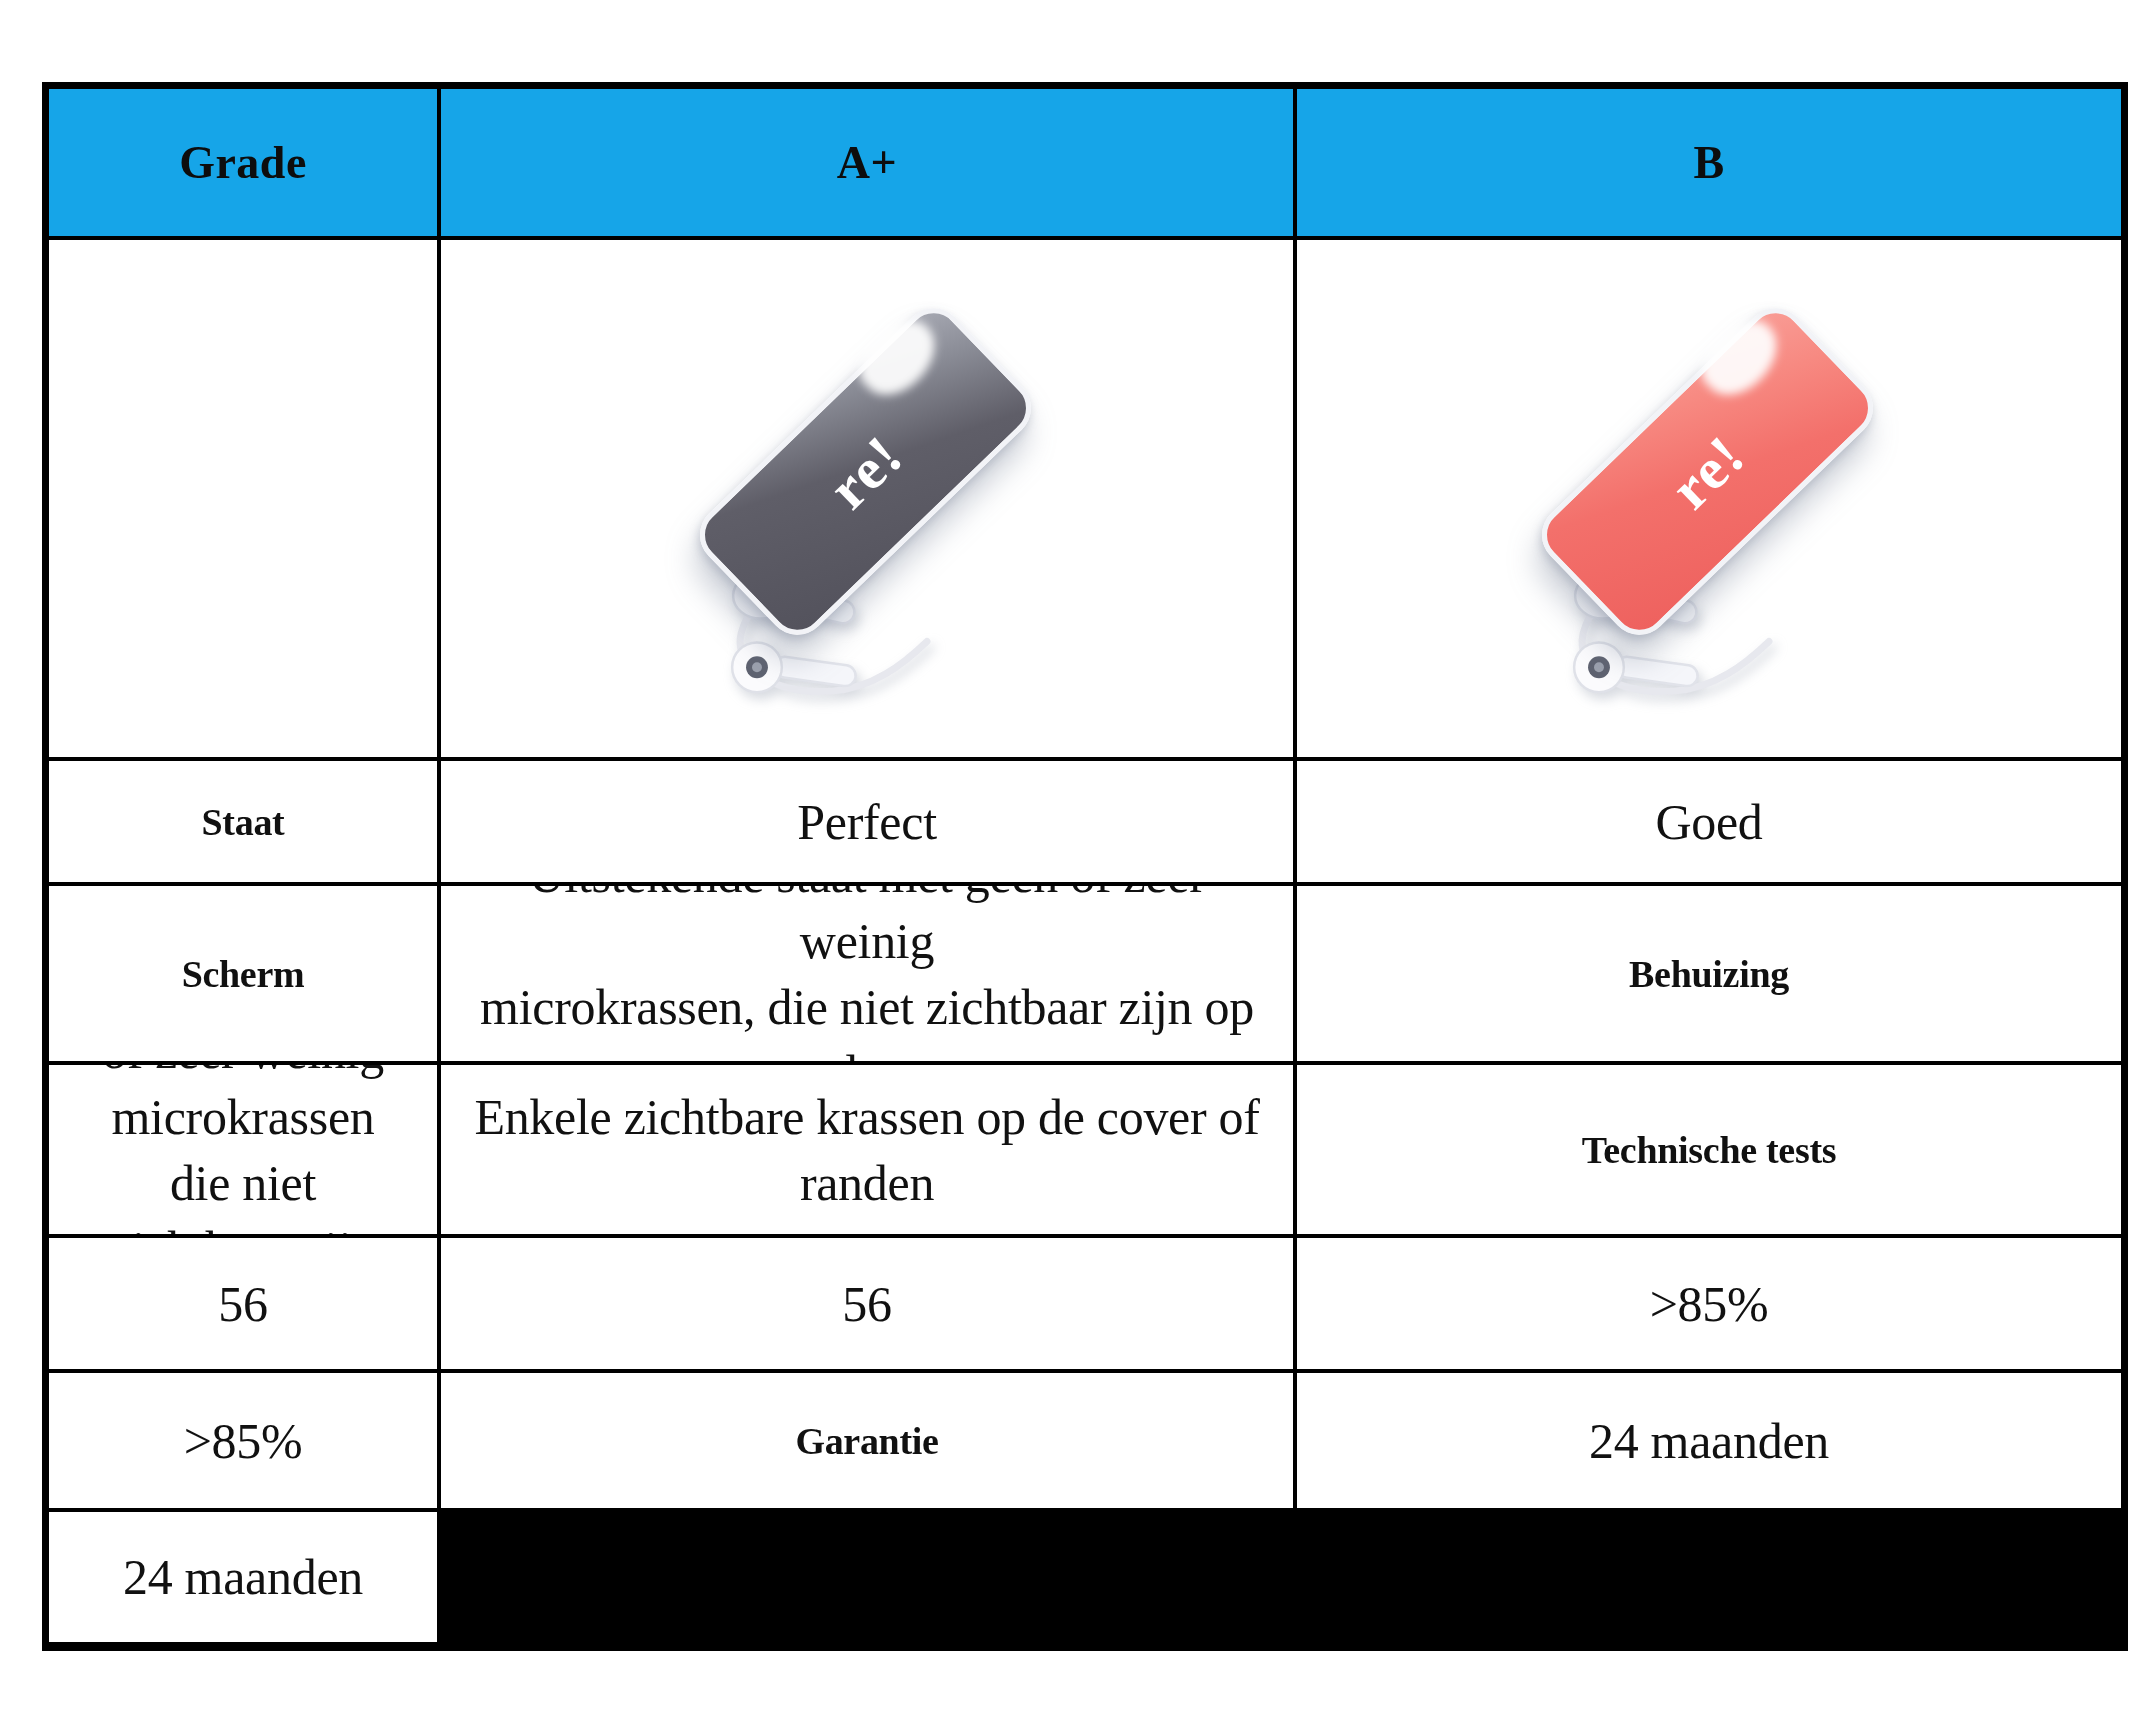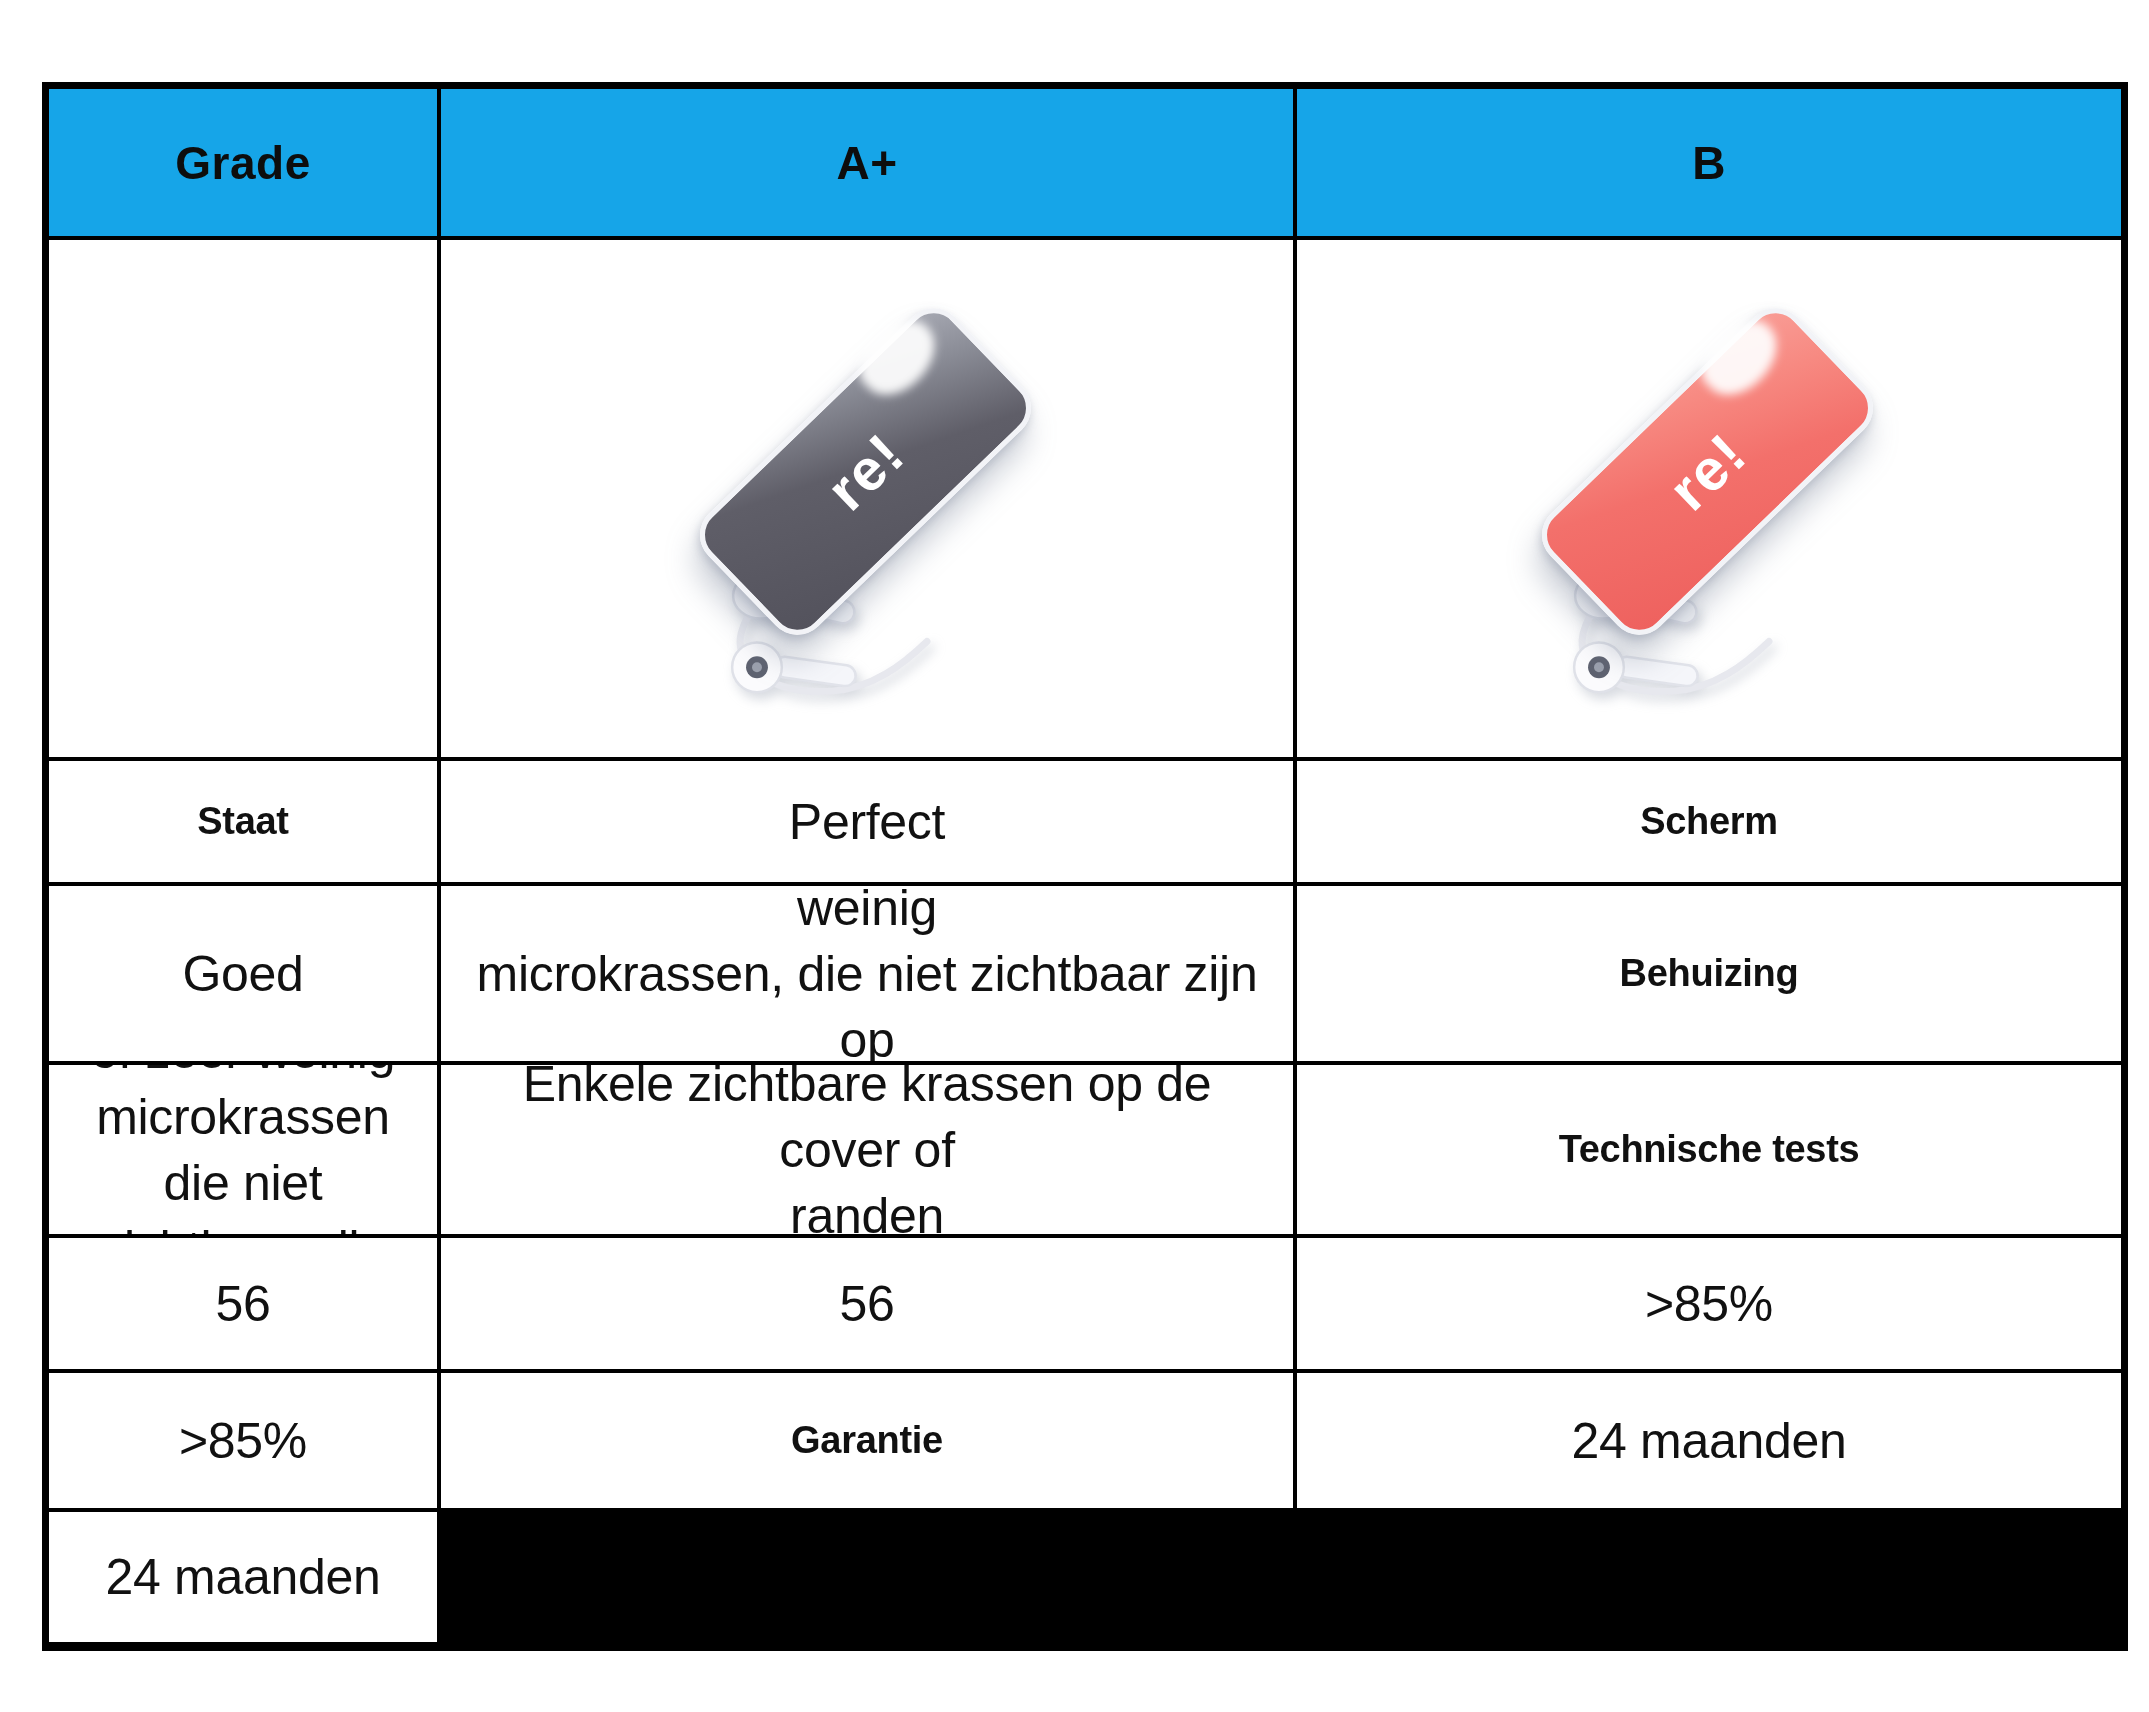--- a/index.html
+++ b/index.html
@@ -18,20 +18,21 @@
     left: 42px;
     top: 82px;
     width: 2086px;
     height: 1569px;
     background: #000;
     border: 7px solid #000;
     display: grid;
     grid-template-columns: 388px 852px 824px;
     grid-template-rows: 147px 517px 121px 175px 169px 131px 135px 130px;
     gap: 4px;
+    font-family: Liberation Serif, serif;
   }
 
   .cell {
     background: #fff;
     display: flex;
     align-items: center;
     justify-content: center;
     text-align: center;
     padding: 10px 28px;
     overflow: hidden;
@@ -166,23 +167,23 @@
         <circle cx="44" cy="122" r="5" fill="#9ba0ad"></circle>
       </svg>
       <div class="phone-body coral">
         <span class="phone-logo">re!</span>
       </div>
     </div>
   </div>
 
   <div class="cell label">Staat</div>
   <div class="cell value">Perfect</div>
+  <div class="cell value">Goed</div>
+
   <div class="cell label">Scherm</div>
-
-  <div class="cell value">Goed</div>
   <div class="cell value">Uitstekende staat met geen of zeer weinig
 microkrassen, die niet zichtbaar zijn op
 armlengte</div>
 
   <div class="cell label">Behuizing</div>
   <div class="cell value">Uitstekende staat met geen of zeer weinig
 microkrassen die niet zichtbaar zijn vanaf
 een armlengte</div>
   <div class="cell value">Enkele zichtbare krassen op de cover of
 randen</div>

